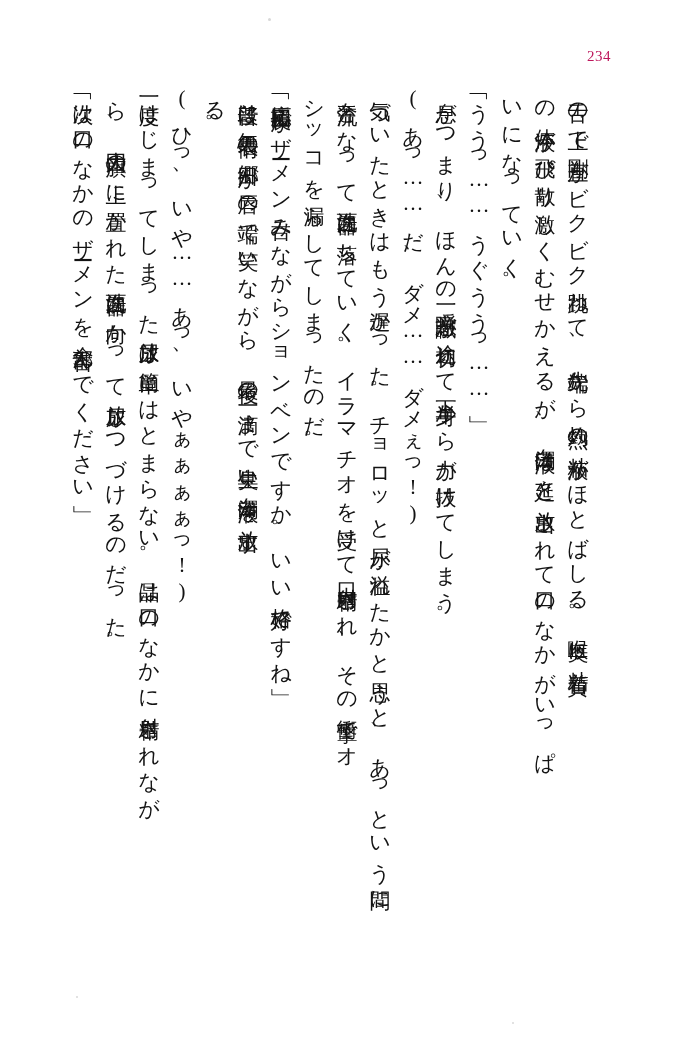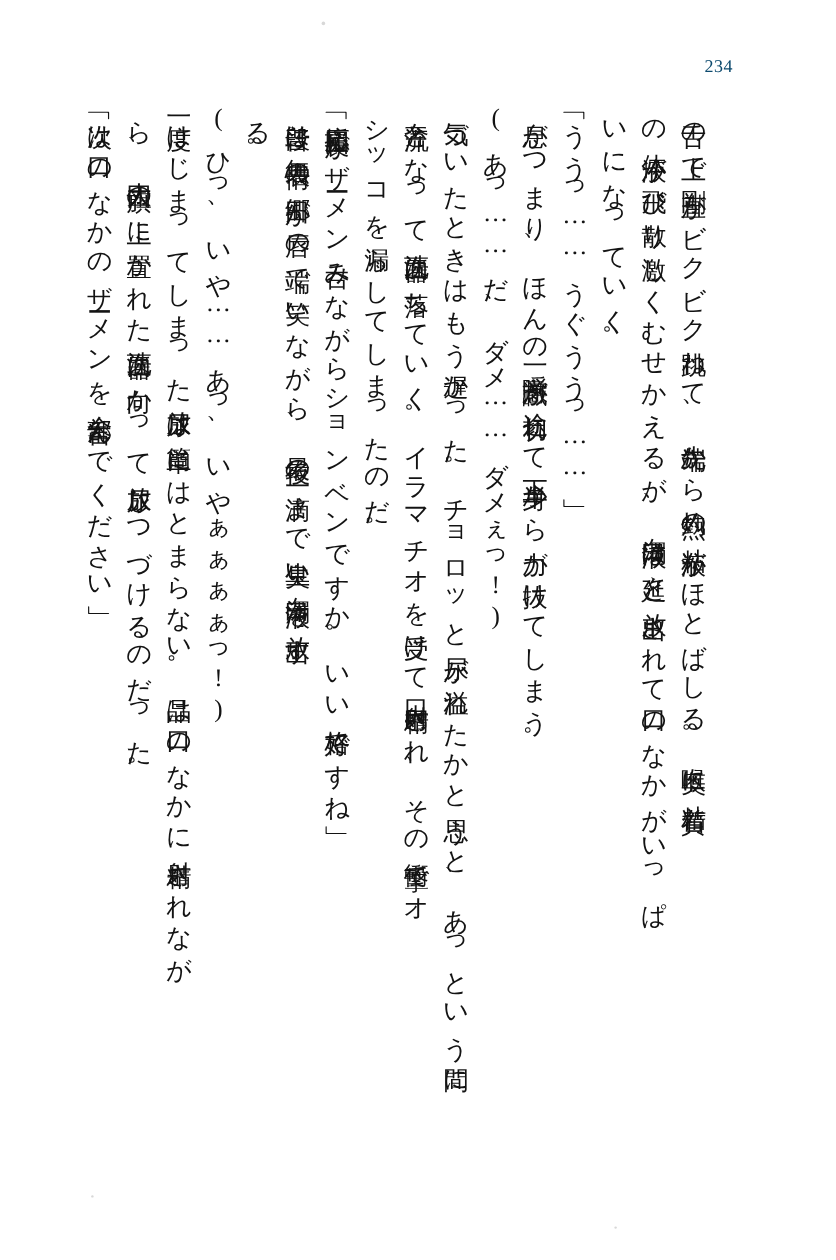--- a/index.html
+++ b/index.html
@@ -21,21 +21,21 @@
   .speck {
     position: absolute;
     background: #d8d8d8;
     border-radius: 50%;
   }
   .page-number {
     position: absolute;
     top: 48px;
     right: 86px;
     font-size: 15px;
-    color: #0c4a6e;
+    color: #be185d;
     letter-spacing: 0.5px;
     font-family: "Liberation Serif", "DejaVu Serif", serif;
   }
   
   .text-block {
     position: absolute;
     top: 86px;
     right: 72px;
     left: 60px;
     height: 900px;

